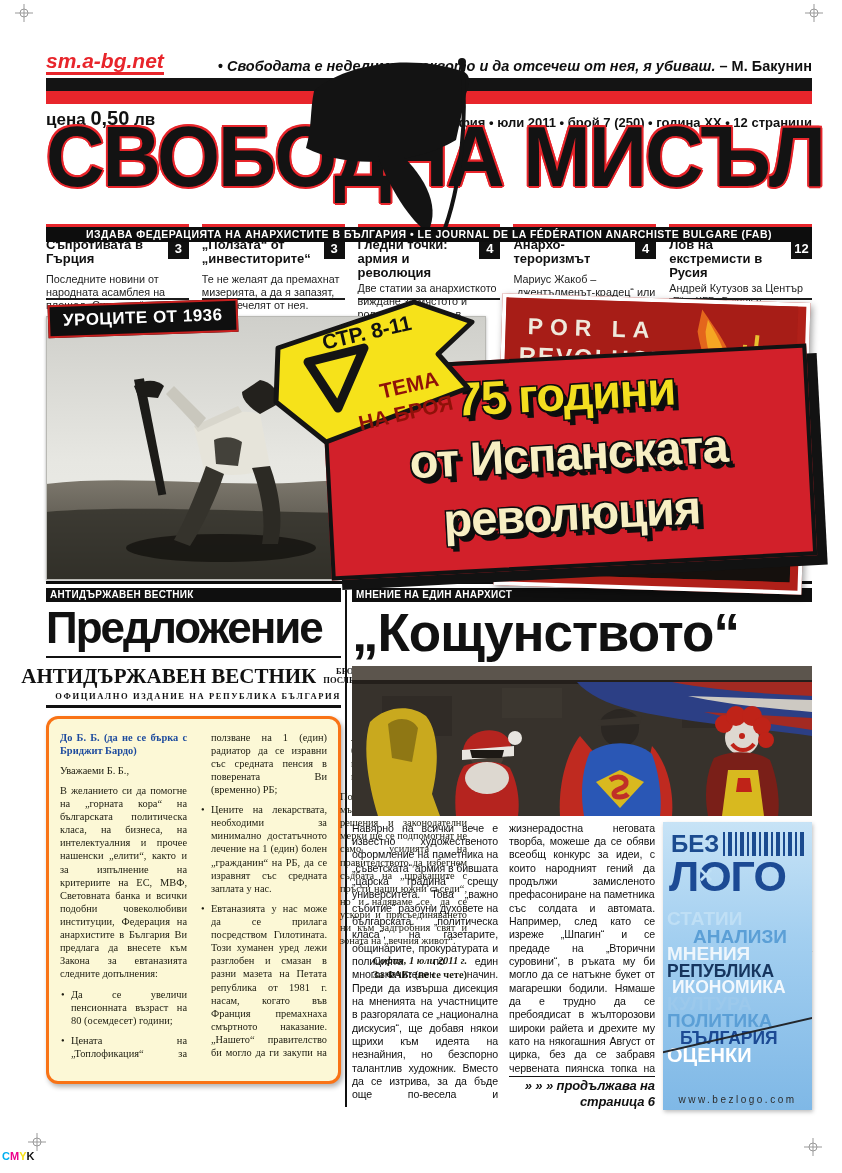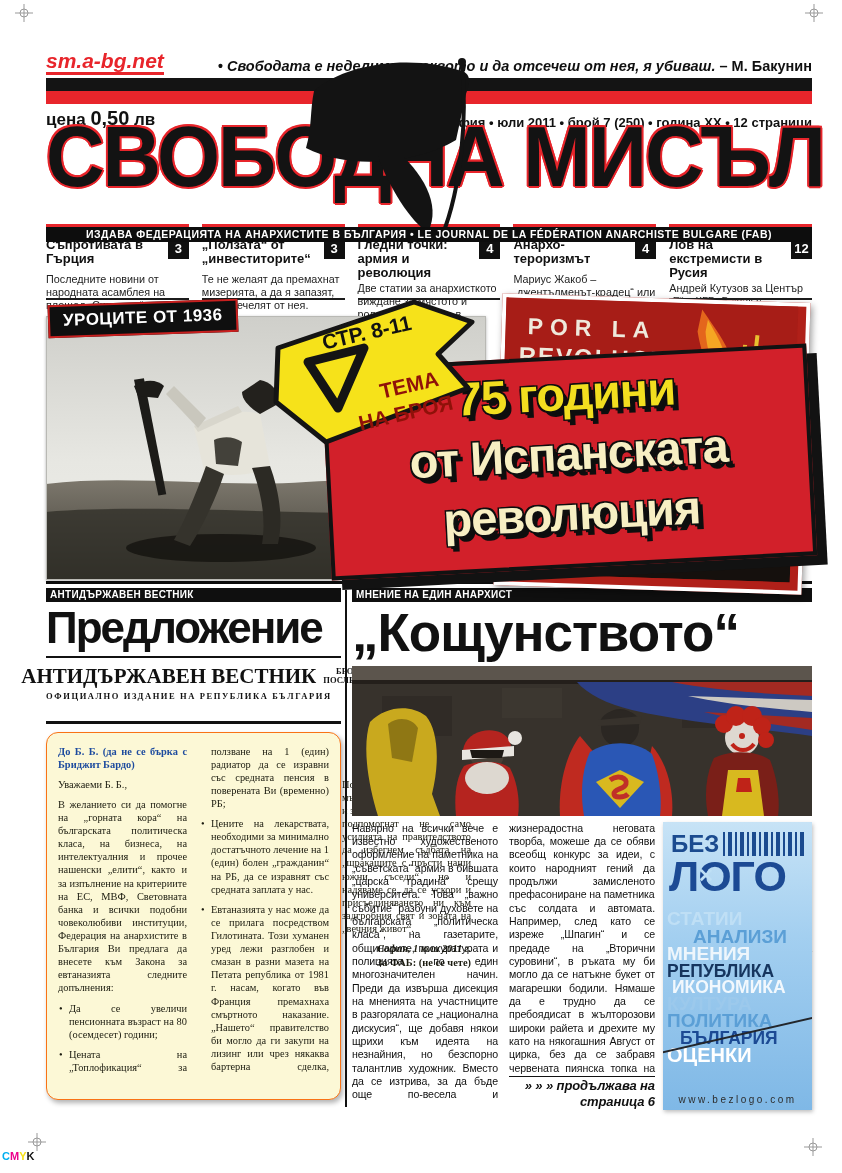--- a/index.html
+++ b/index.html
@@ -56,22 +56,22 @@
 
   
   .vdivider{position:absolute;left:345px;top:590px;width:1.5px;height:517px;background:#111;}
   .sec-bar{height:14px;background:#0f0f0f;color:#fff;font-size:10px;font-weight:bold;letter-spacing:.3px;line-height:14px;padding-left:4px;}
   .left-col{position:absolute;left:46px;top:588px;width:295px;}
   .left-col h1{margin:1px 0 2px;font-size:44px;font-weight:800;letter-spacing:-2px;line-height:1.15;white-space:nowrap;}
   .rule{height:2.5px;background:#111;}
   .mm{display:flex;align-items:center;justify-content:center;gap:7px;padding:5px 0 1px;}
   .mm-title{font-family:"Liberation Serif",serif;font-weight:bold;font-size:21px;white-space:nowrap;}
   .mm-issue{font-family:"Liberation Serif",serif;font-weight:bold;font-size:8.5px;line-height:1.1;text-align:center;}
-  .mm-sub{font-family:"Liberation Serif",serif;font-weight:bold;font-size:8.5px;letter-spacing:1.6px;text-align:left;padding:1px 0 20px;}
-  .letter-box{margin-top:8px;height:368px;background:#fcf8d6;border:1px solid #f97316;border-radius:12px;box-shadow:2px 3px 5px rgba(0,0,0,.3);padding:12px 11px;box-sizing:border-box;
+  .mm-sub{font-family:"Liberation Serif",serif;font-weight:bold;font-size:8.5px;letter-spacing:1.6px;text-align:right;padding:1px 0 4px;}
+  .letter-box{margin-top:8px;height:368px;background:#fcf8d6;border:3px solid #f97316;border-radius:12px;box-shadow:2px 3px 5px rgba(0,0,0,.3);padding:12px 11px;box-sizing:border-box;
     columns:2;column-gap:13px;font-family:"Liberation Serif",serif;font-size:10.4px;line-height:1.26;text-align:justify;color:#1c1c10;}
   .letter-box p{margin:0 0 7px;}
   .lt-head{color:#1d4b9e;font-weight:bold;}
   .bullet{position:relative;padding-left:11px;}
   .bullet::before{content:"•";position:absolute;left:1px;top:0;}
   .lt-date{text-align:right;font-weight:bold;font-style:italic;margin-bottom:1px !important;}
   .lt-sig{text-align:right;font-weight:bold;}
 
   .right-col{position:absolute;left:352px;top:588px;width:460px;}
   .right-col h1{margin:0 0 1px;font-size:53px;font-weight:800;letter-spacing:-1px;line-height:1.18;white-space:nowrap;}

